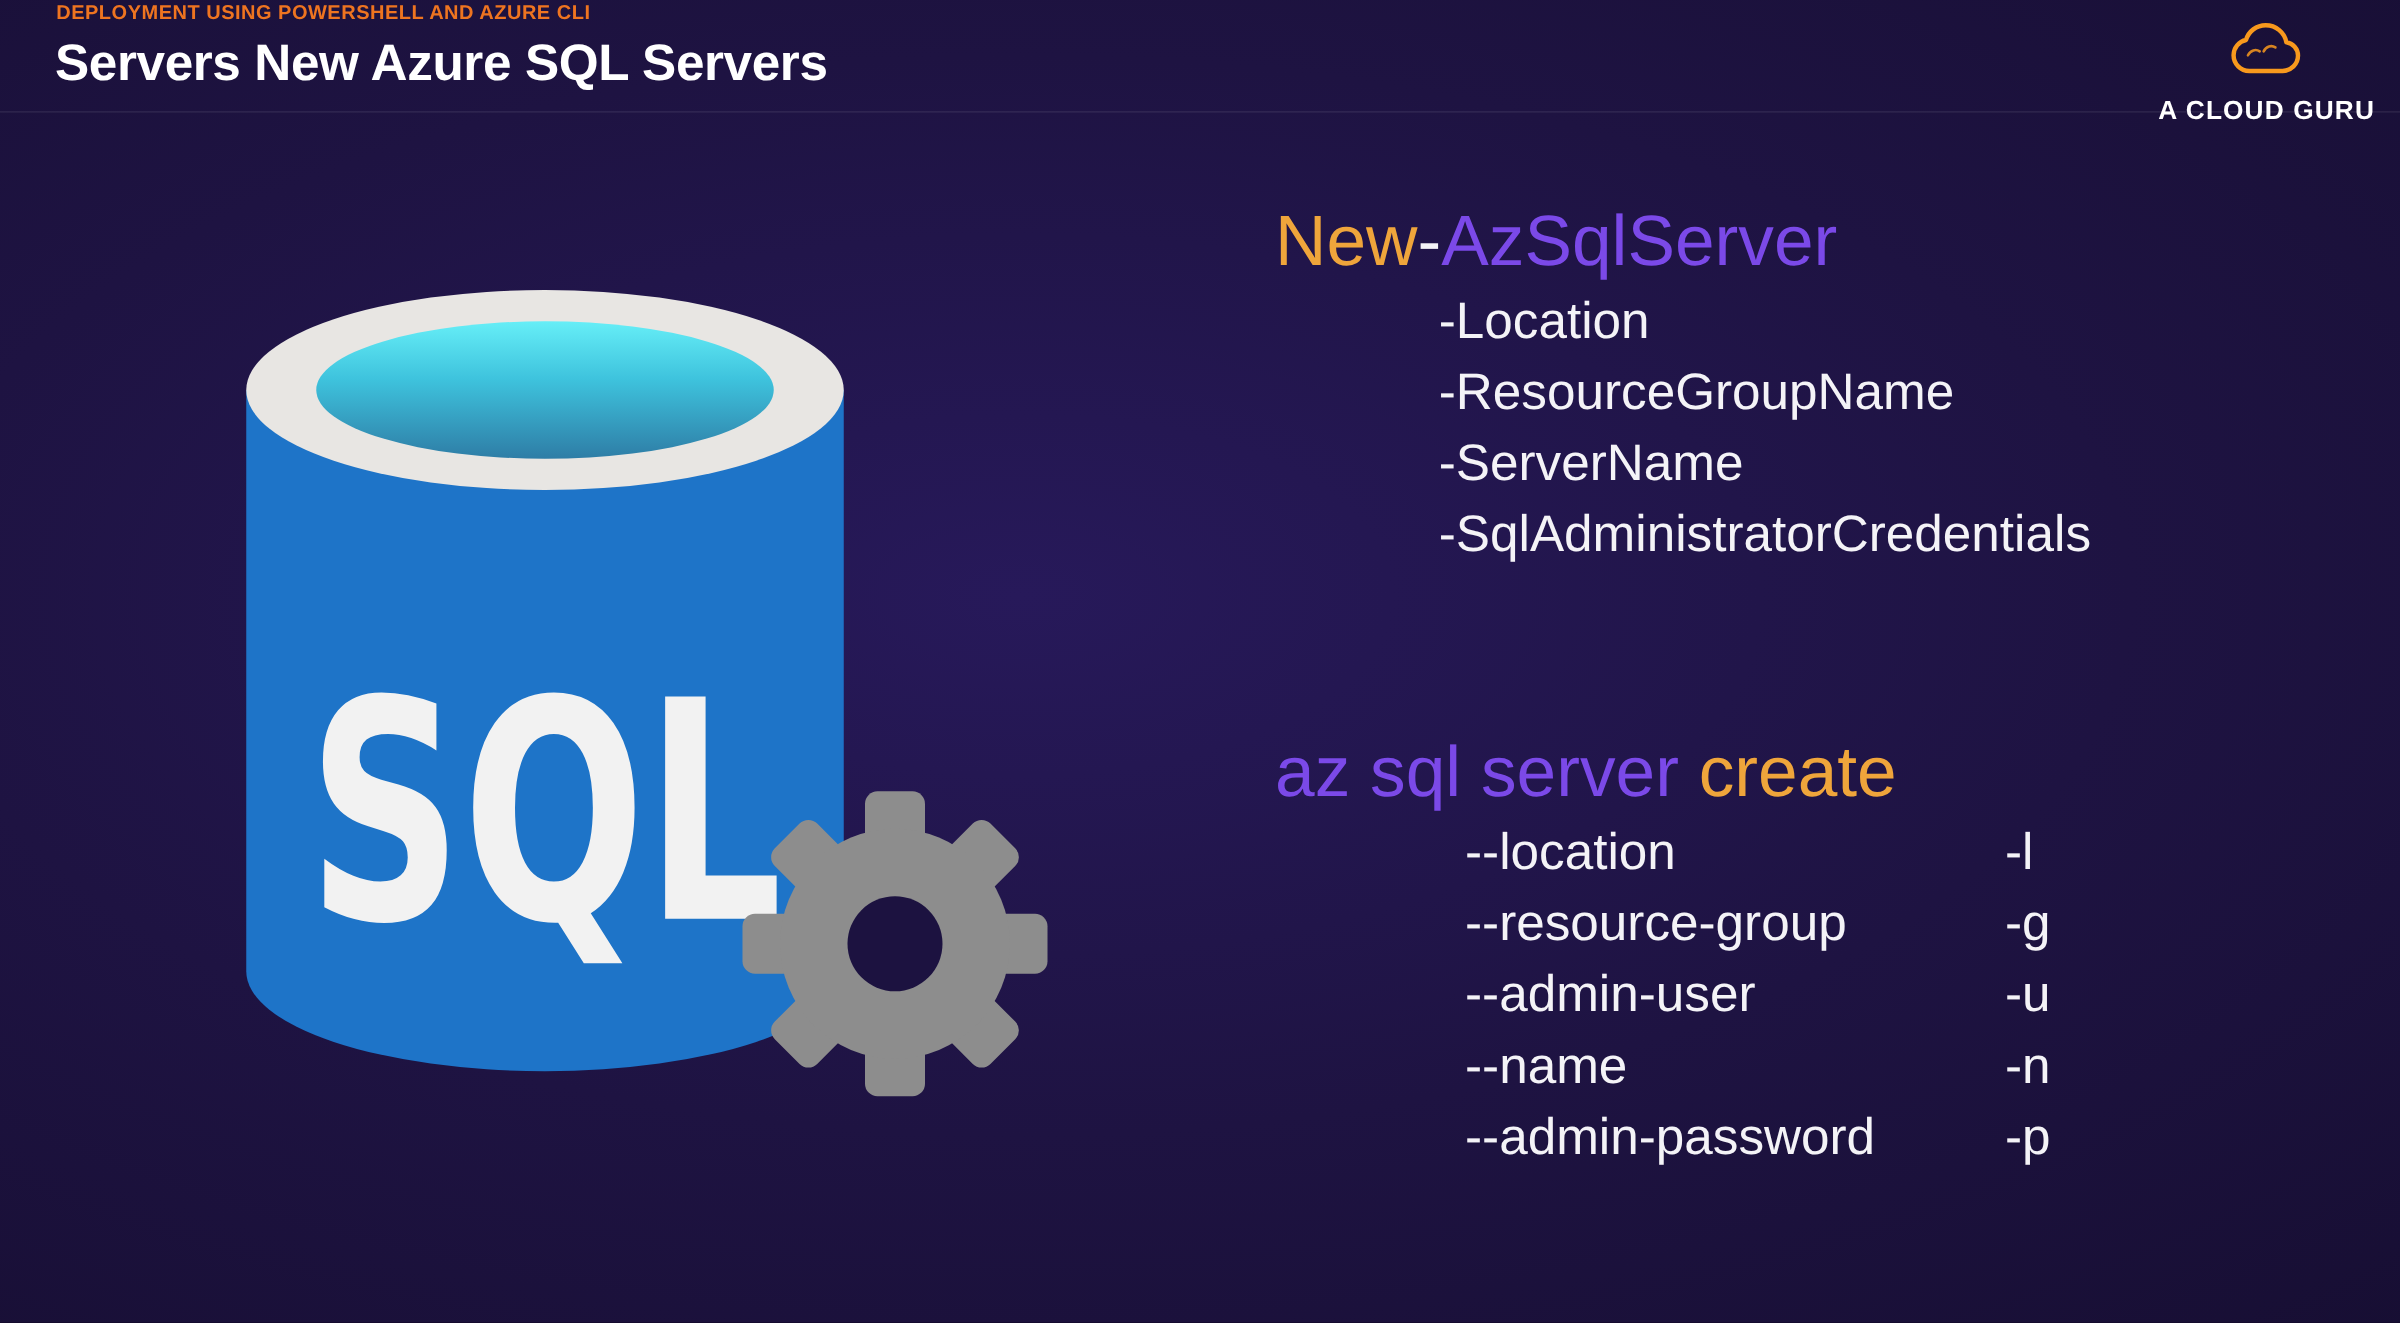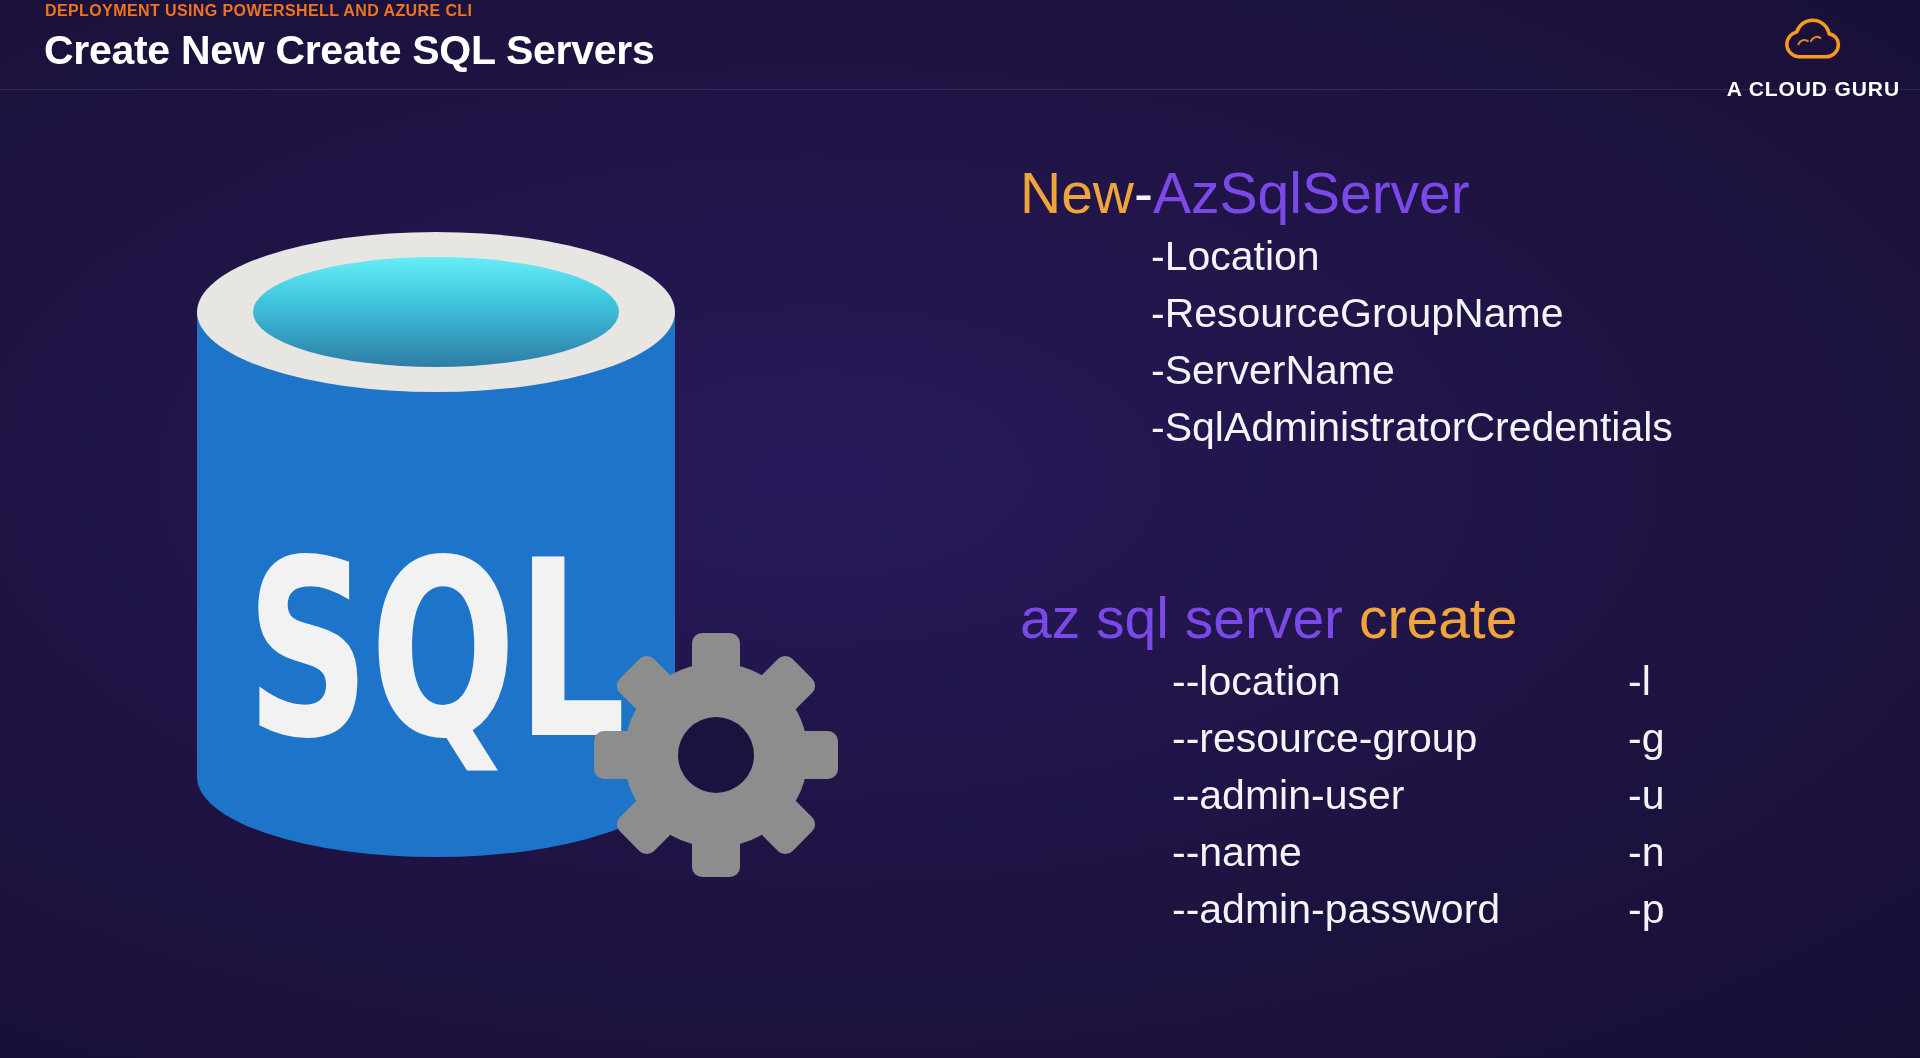--- a/index.html
+++ b/index.html
@@ -98,31 +98,31 @@
   }
   .ps-block .param-list { margin-left: 131px; }
   .cli-block .param-list { margin-left: 152px; }
 
   .param, .cli-row {
     font-size: 41px;
     line-height: 57px;
     font-weight: 400;
     white-space: nowrap;
   }
-  .cli-row { display: flex; gap: 24px; }
+  .cli-row { display: flex; }
   .cli-long { width: 432px; }
 </style>
 </head>
 <body>
 
 <div class="slide">
 
   <div class="header">
     <div class="eyebrow">DEPLOYMENT USING POWERSHELL AND AZURE CLI</div>
-    <div class="title">Create New Create SQL Servers</div>
+    <div class="title">Servers New Azure SQL Servers</div>
   </div>
 
   <div class="logo">
     <svg width="62" height="46" viewBox="0 0 58 44" aria-hidden="true">
       <path d="M16 39 C9.4 39 4 33.6 4 27 C4 21.2 8.1 16.4 13.5 15.3 C15.4 8.7 21.5 4 28.6 4 C36.5 4 43 9.6 44.4 17.1 C49.4 17.7 53.3 22 53.3 27.2 C53.3 33.7 48 39 41.5 39 Z" fill="none" stroke="#F8991D" stroke-width="3.4" stroke-linejoin="round"></path>
       <path d="M15 27 c2-4 6-5 9-3 M27 24 c2-4 6-5 9-3" fill="none" stroke="#F8991D" stroke-width="2" stroke-linecap="round" opacity="0.85"></path>
     </svg>
     <div class="logo-text">A CLOUD GURU</div>
   </div>
 

